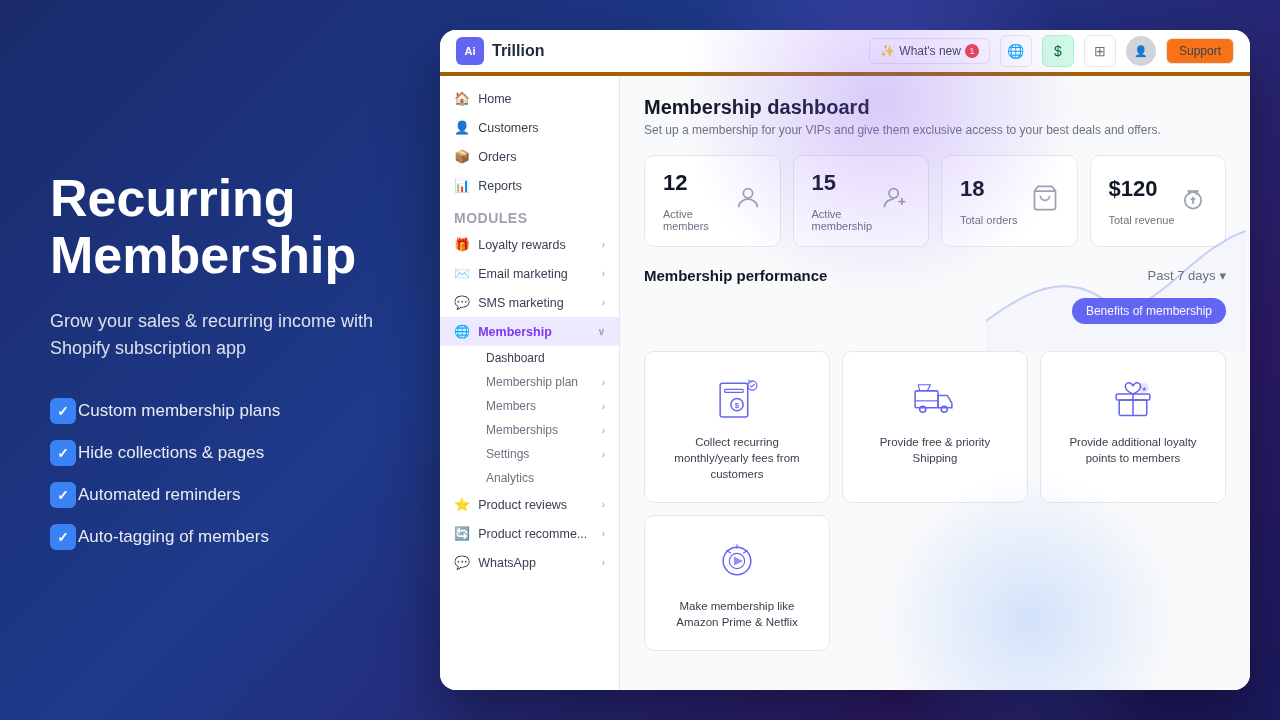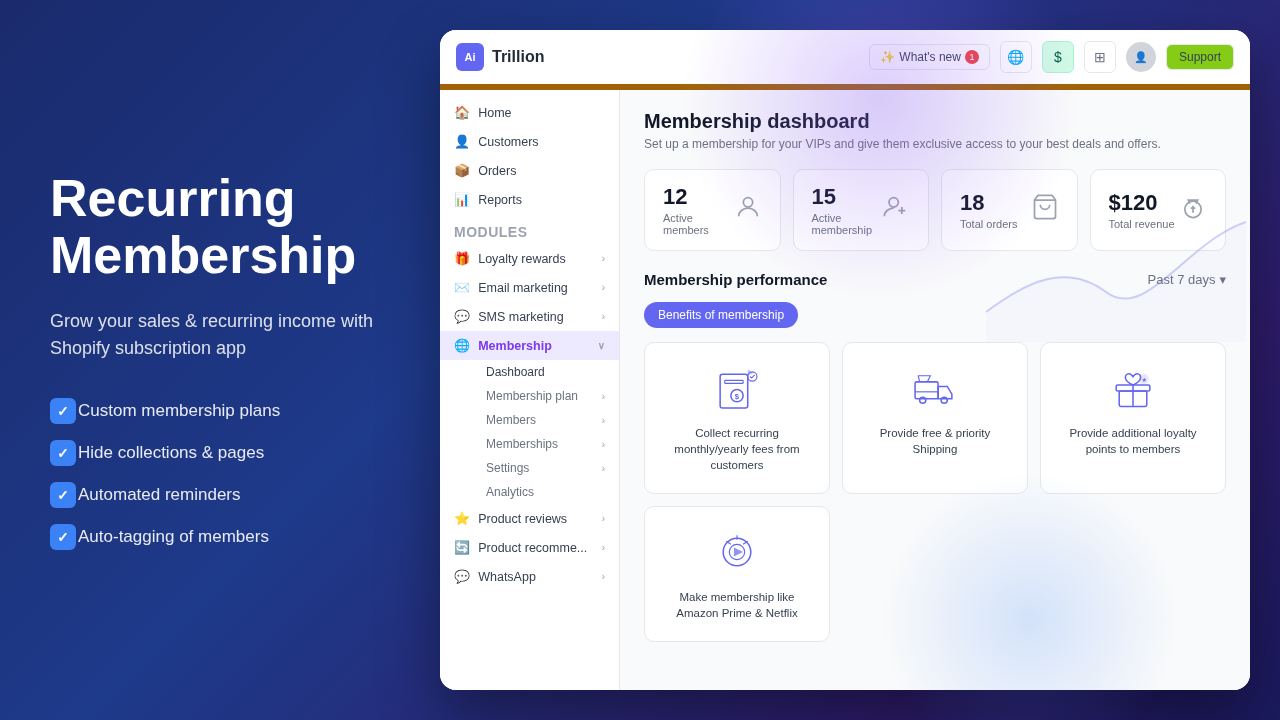--- a/index.html
+++ b/index.html
@@ -102,25 +102,25 @@
       overflow: hidden;
       box-shadow: 0 25px 60px rgba(0,0,0,0.4);
       height: 660px;
       display: flex;
       flex-direction: column;
     }
 
     
     .top-nav {
       background: white;
-      height: 60px;
+      height: 46px;
       display: flex;
       align-items: center;
       padding: 0 16px;
-      border-bottom: 6px solid #a16207;
+      border-bottom: 4px solid #a16207;
       gap: 12px;
       flex-shrink: 0;
     }
     .logo-area {
       display: flex;
       align-items: center;
       gap: 8px;
       font-weight: 700;
       font-size: 16px;
       color: #1f2937;
@@ -174,21 +174,21 @@
       height: 30px;
       background: #d1d5db;
       border-radius: 50%;
       display: flex;
       align-items: center;
       justify-content: center;
       font-size: 11px;
       color: #6b7280;
     }
     .support-btn {
-      background: #84cc16;
+      background: #f97316;
       border: 1px solid #e5e7eb;
       border-radius: 6px;
       padding: 5px 12px;
       font-size: 12px;
       color: #374151;
       cursor: pointer;
       font-weight: 500;
     }
 
     
@@ -281,21 +281,21 @@
       border: 1px solid #e5e7eb;
     }
     .stat-value {
       font-size: 22px;
       font-weight: 700;
       color: #111827;
     }
     .stat-label {
       font-size: 11px;
       color: #6b7280;
-      margin-top: 2px;
+      margin-top: 12px;
     }
     .stat-icon {
       font-size: 22px;
       color: #9ca3af;
     }
 
     
     .performance-header {
       display: flex;
       align-items: center;
@@ -315,21 +315,22 @@
       cursor: pointer;
       display: flex;
       align-items: center;
       gap: 4px;
     }
 
     
     .tabs-row {
       display: flex;
       gap: 8px;
-      margin-bottom: 14px;
+      margin-bottom: 27px;
+      justify-content: flex-end;
     }
     .tab-btn {
       padding: 6px 14px;
       border-radius: 20px;
       font-size: 12px;
       font-weight: 500;
       cursor: pointer;
       border: none;
     }
     .tab-btn.active {

